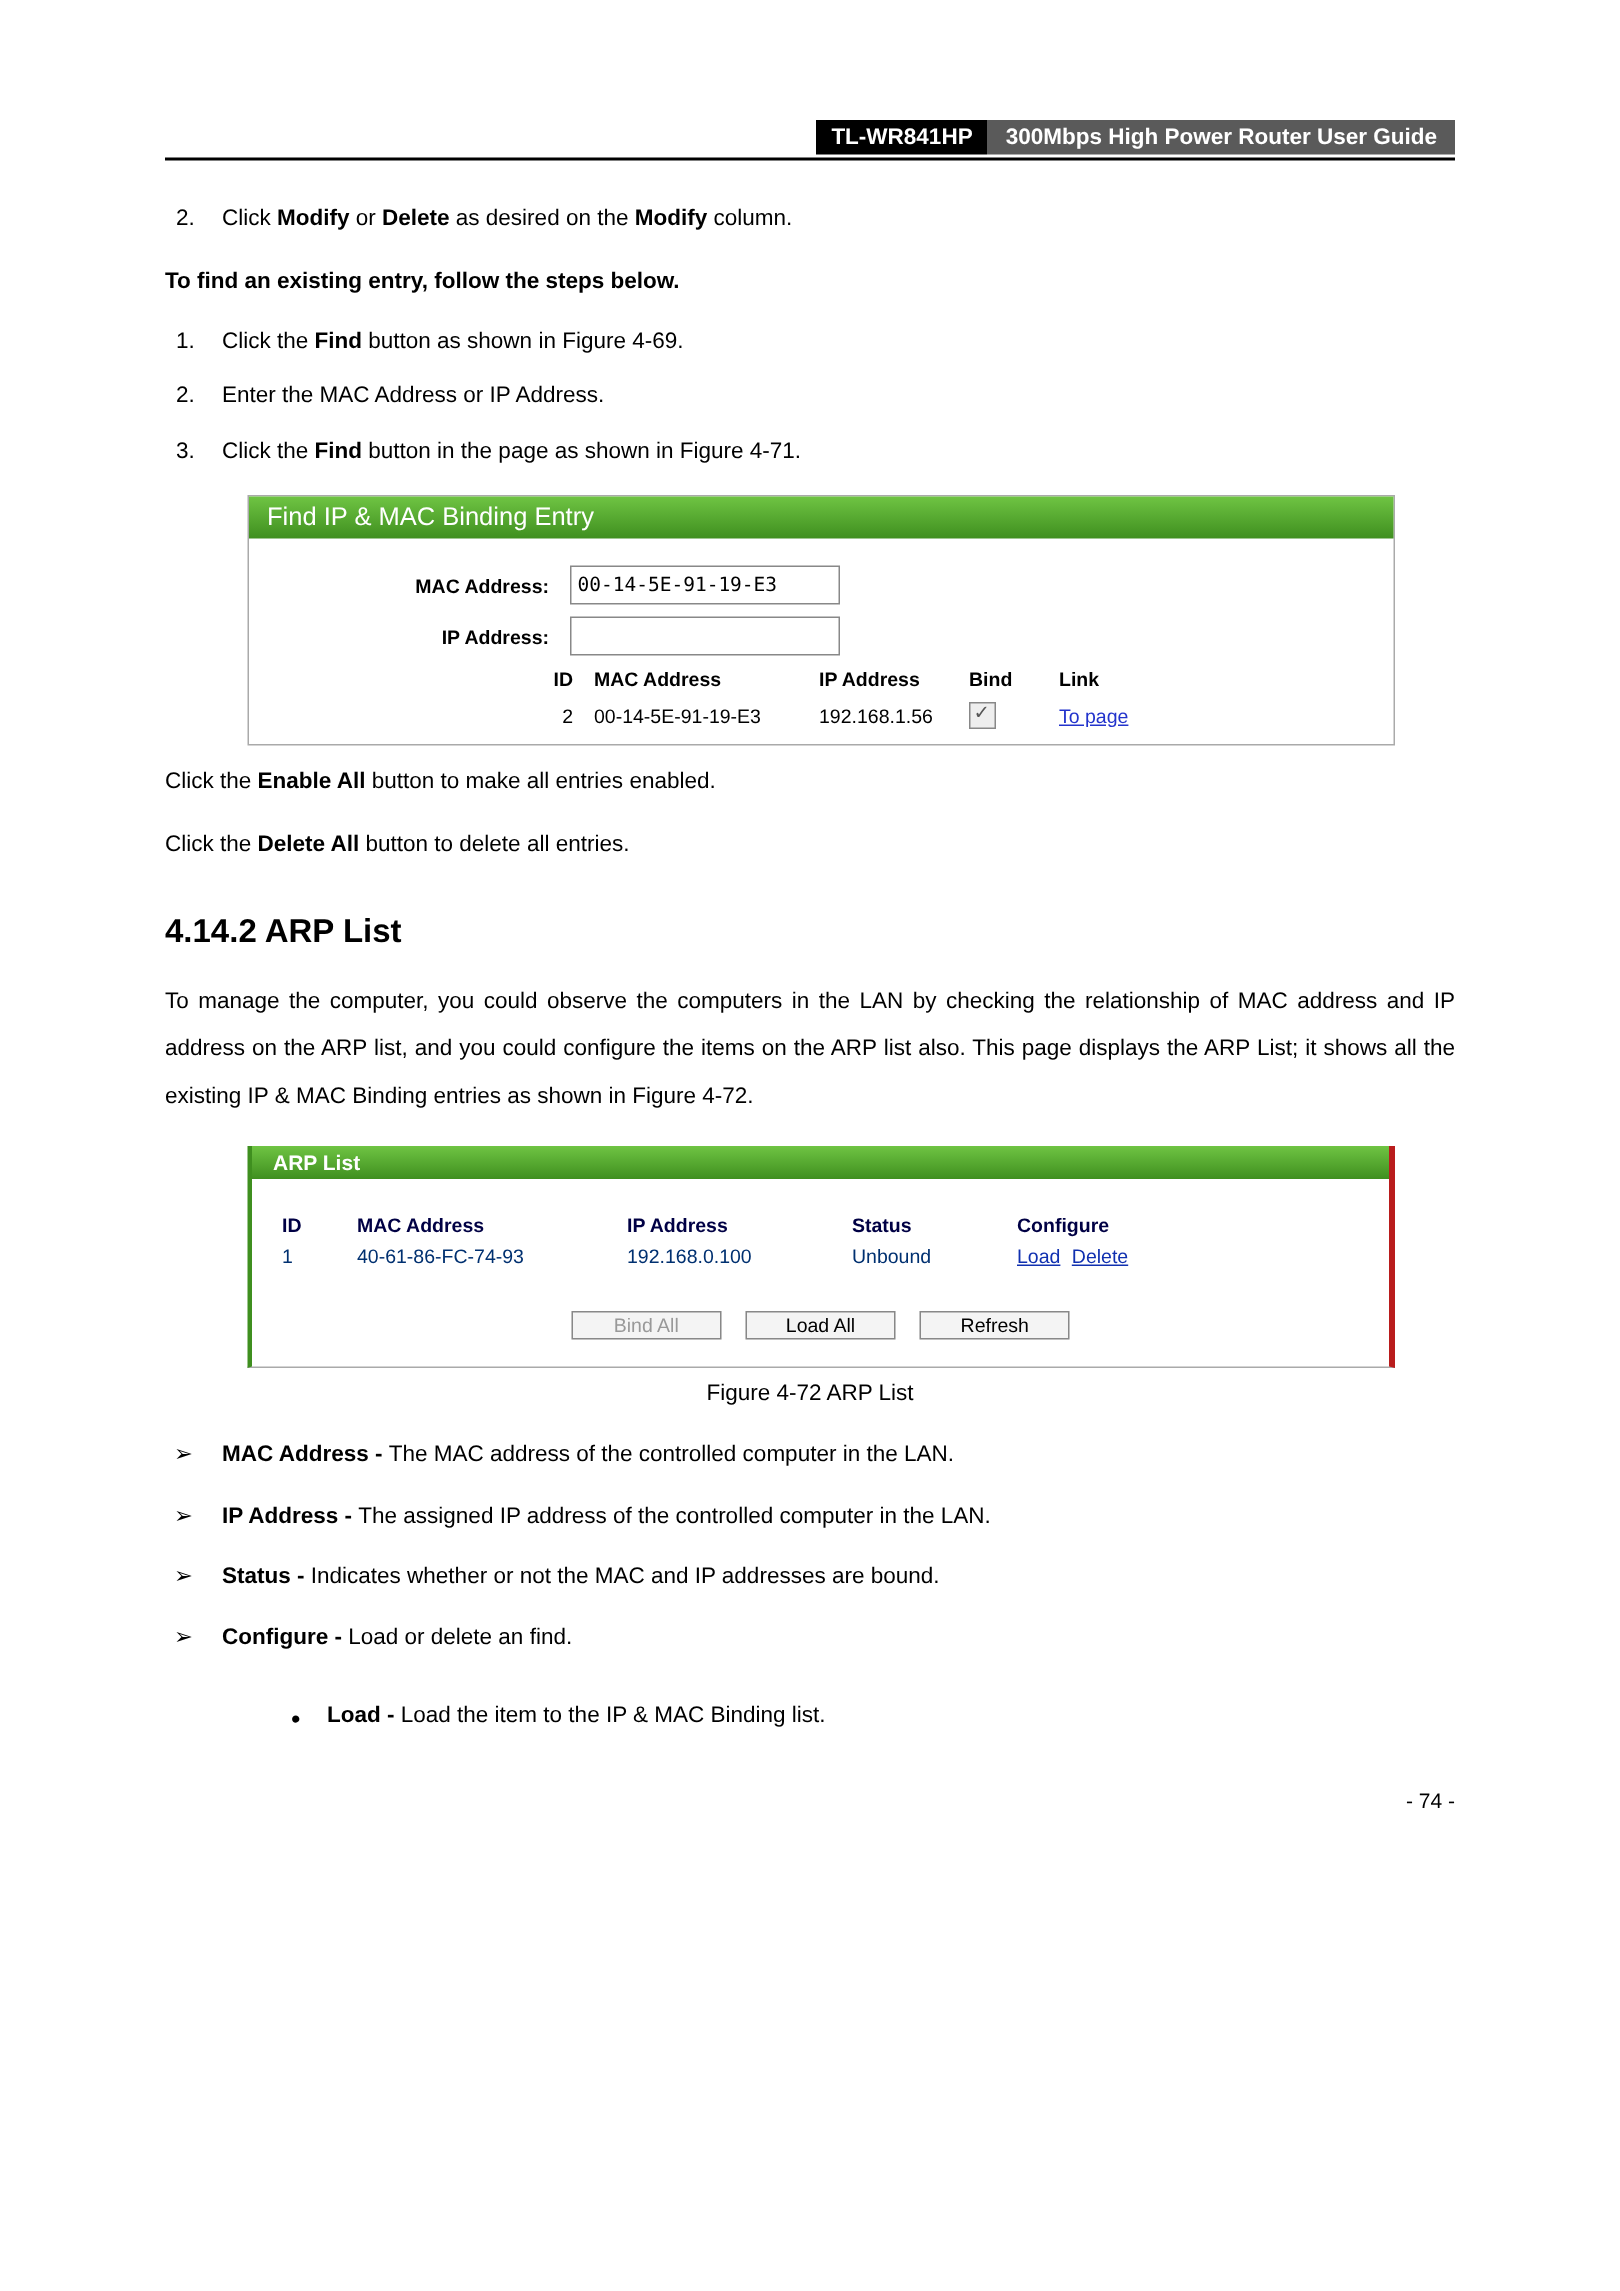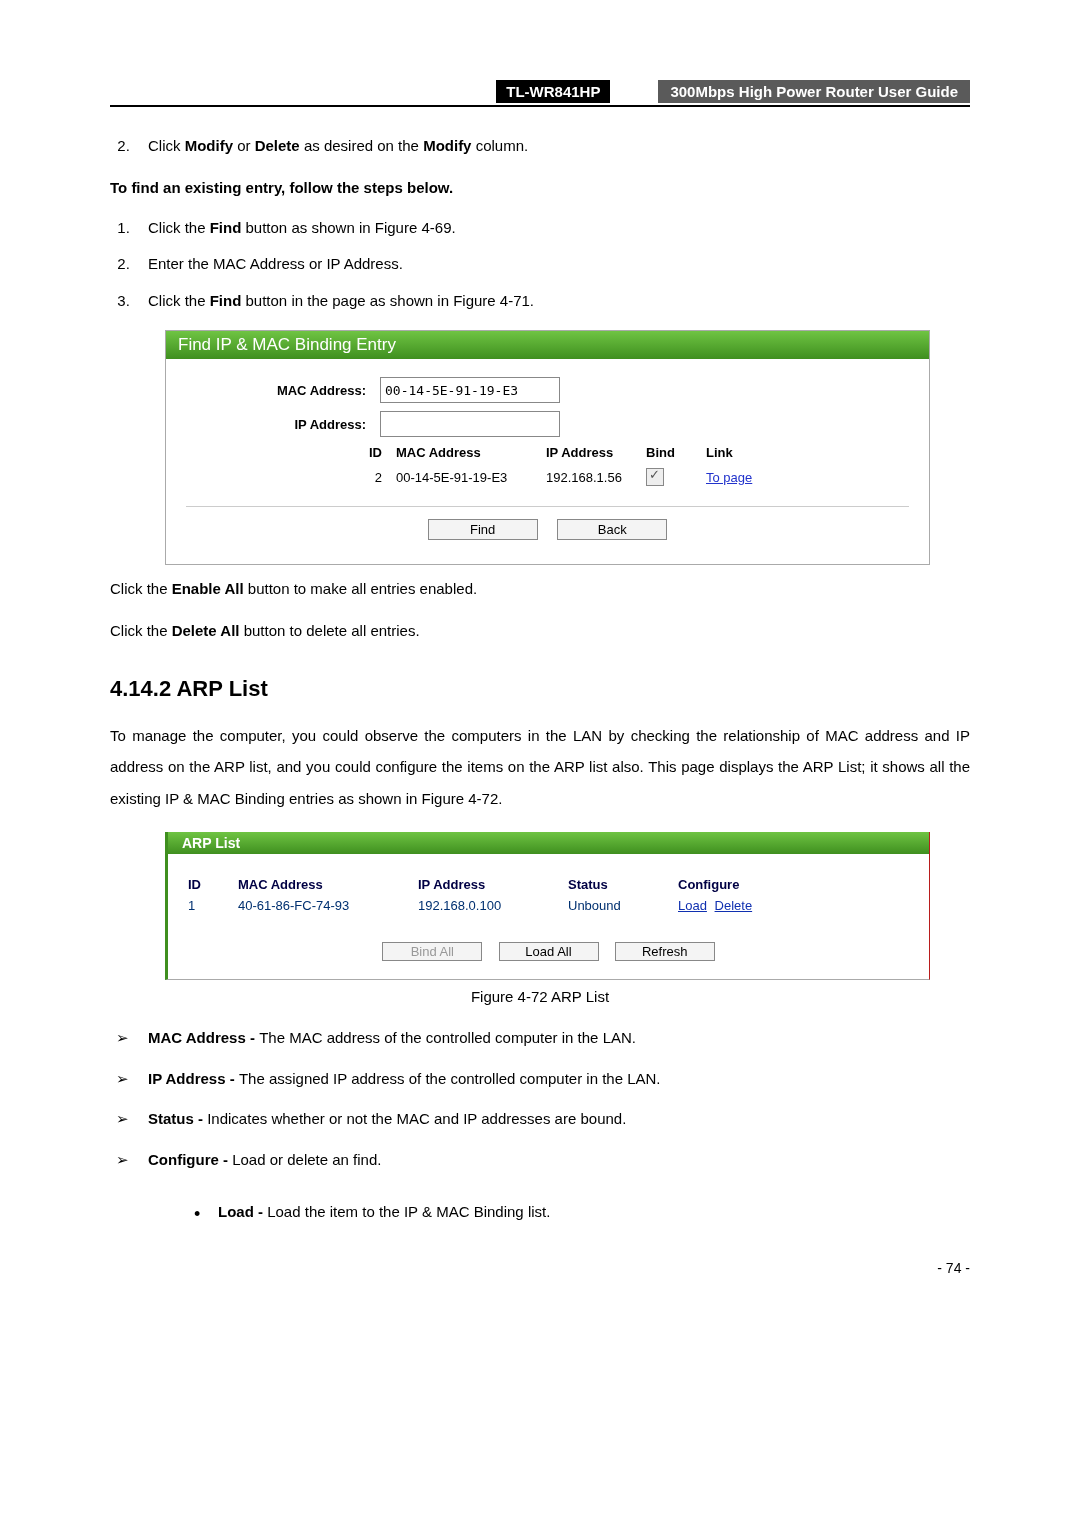--- a/index.html
+++ b/index.html
@@ -29,21 +29,20 @@
     font-weight: bold;
     padding: 3px 10px;
     font-size: 15px;
   }
   .hdr-title {
     background: #5a5a5a;
     color: #fff;
     font-weight: bold;
     padding: 3px 12px;
     font-size: 15px;
-    margin-left: 48px;
   }
   ol.num-list {
     margin: 0 0 18px 0;
     padding-left: 24px;
   }
   ol.num-list li {
     padding-left: 14px;
     margin-bottom: 14px;
     line-height: 1.5;
   }
@@ -152,21 +151,21 @@
 
   .section-h {
     font-weight: bold;
     font-size: 22px;
     margin: 34px 0 18px 0;
   }
 
   
   .panel2 {
     border-left: 3px solid #3f8f1f;
-    border-right: 1px solid #b91c1c;
+    border-right: 4px solid #b91c1c;
     border-bottom: 1px solid #aaa;
     margin: 10px 40px 6px 55px;
     background: #fff;
   }
   .p2-title {
     background: linear-gradient(#6fc443,#3f8f1f);
     color: #fff;
     font-size: 14px;
     font-weight: bold;
     padding: 3px 14px;
@@ -291,24 +290,20 @@
         <div class="tbind">Bind</div>
         <div class="tlink">Link</div>
       </div>
       <div class="tdatarow">
         <div class="tid">2</div>
         <div class="tmac">00-14-5E-91-19-E3</div>
         <div class="tip">192.168.1.56</div>
         <div class="tbind"><span class="chkwrap"></span></div>
         <div class="tlink"><a class="topage">To page</a></div>
       </div>
-      <div class="btnrow">
-        <button class="btn">Find</button>
-        <button class="btn">Back</button>
-      </div>
     </div>
   </div>
 
 
   <p class="para">
     <span>Click the </span><span class="bold">Enable All</span><span> button to make all entries enabled.</span>
   </p>
   <p class="para">
     <span>Click the </span><span class="bold">Delete All</span><span> button to delete all entries.</span>
   </p>

